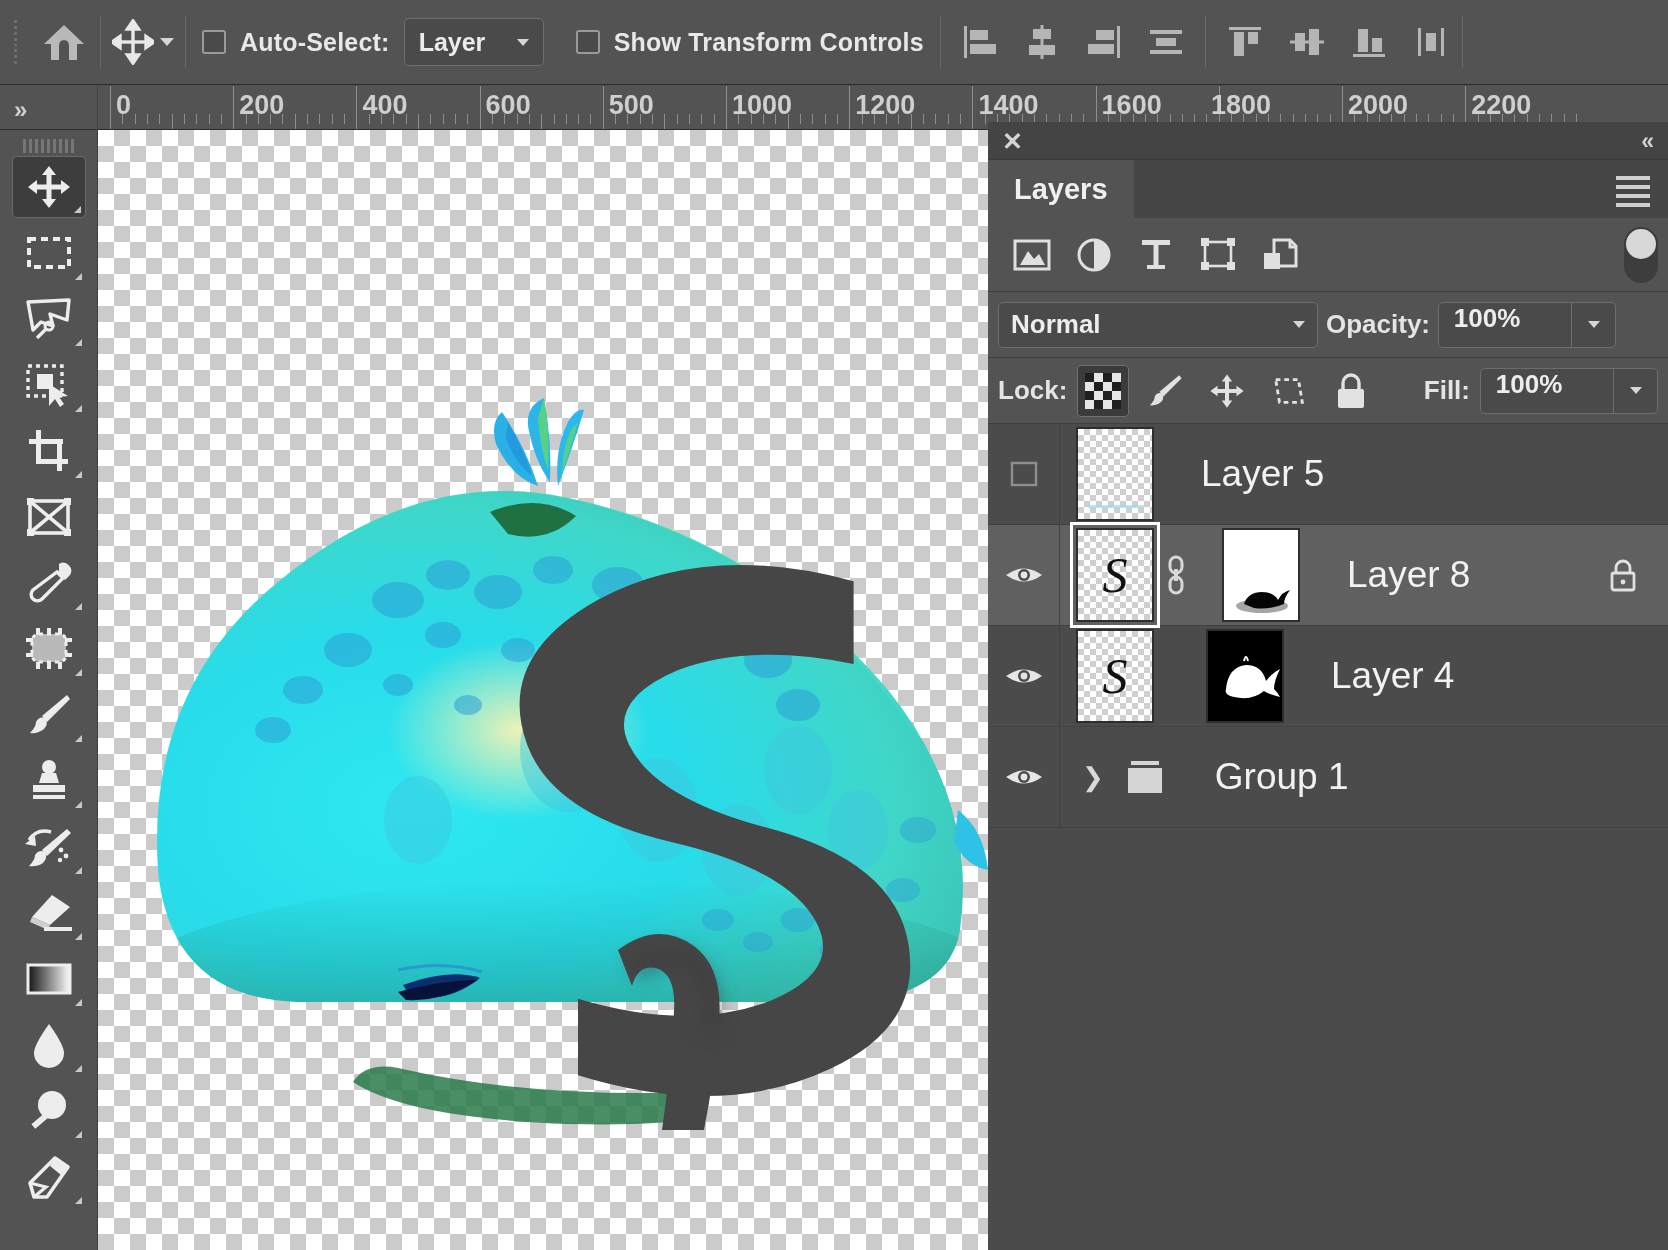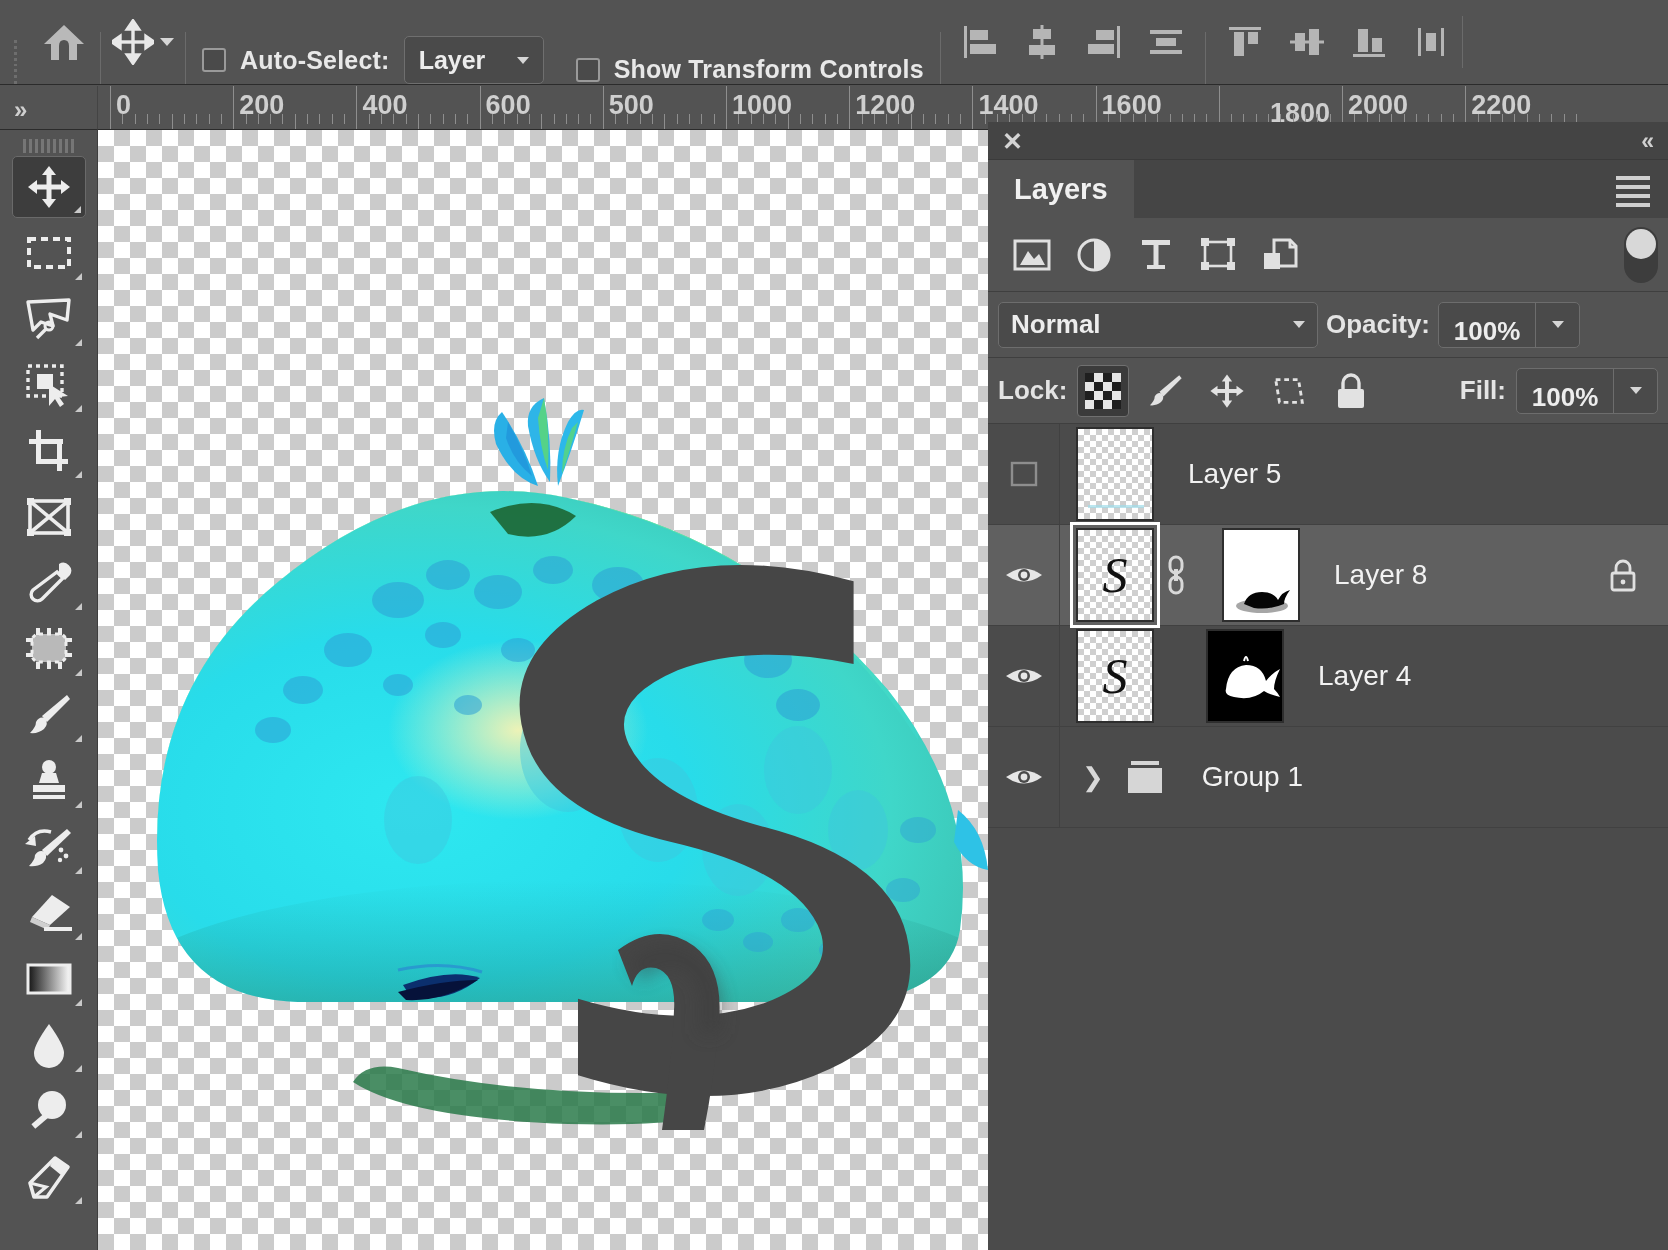--- a/index.html
+++ b/index.html
@@ -8,21 +8,21 @@
     background:#535353;
     font-family:"Liberation Sans", sans-serif;
     -webkit-font-smoothing:antialiased;
   }
   #app { position:relative; width:1668px; height:1250px; background:#535353; }
 
   
   #options-bar{
     position:absolute; left:0; top:0; width:1668px; height:85px;
     background:#535353; border-bottom:1px solid #2b2b2b;
-    display:flex; align-items:flex-end;
+    display:flex; align-items:center;
   }
   #options-bar .gripper{
     width:20px; height:44px; margin-left:8px;
     display:flex; flex-direction:column; justify-content:center; gap:3px;
   }
   #options-bar .gripper i{ display:block; width:3px; height:3px; background:#6e6e6e; margin-left:6px;}
   .home-btn{
     width:72px; height:85px; display:flex; align-items:center; justify-content:center;
     cursor:pointer;
   }
@@ -132,21 +132,21 @@
     border-bottom:1px solid #3f3f3f;
   }
   .blend-select{
     width:320px; height:46px; background:#4a4a4a; border:1px solid #6d6d6d; border-radius:5px;
     display:flex; align-items:center; justify-content:space-between; padding:0 12px; cursor:pointer;
   }
   .blend-select span{ color:#ededed; font-size:26px; font-weight:bold;}
   .lbl{ color:#e4e4e4; font-size:26px; font-weight:bold; white-space:nowrap;}
   .numfield{
     height:46px; background:#4a4a4a; border:1px solid #6d6d6d; border-radius:5px;
-    display:flex; align-items:flex-end; cursor:text;
+    display:flex; align-items:flex-start; cursor:text;gap:36px;
   }
   .numfield .v{ color:#ededed; font-size:26px; font-weight:bold; padding:0 14px; min-width:96px; text-align:center;}
   .numfield .stepper{ width:44px; height:44px; border-left:1px solid #6d6d6d; display:flex;align-items:center;justify-content:center; cursor:pointer;}
   #lock-row{
     height:66px; background:#535353; display:flex; align-items:center; padding:0 10px; gap:10px;
     border-bottom:1px solid #3f3f3f;
   }
   .lock-btn{ width:52px;height:52px; display:flex;align-items:center;justify-content:center; border-radius:4px; cursor:pointer;}
   .lock-btn.sel{ background:#3b3b3b; border:1px solid #707070;}
 
@@ -168,21 +168,21 @@
       linear-gradient(45deg,#cfcfcf 25%,transparent 25%,transparent 75%,#cfcfcf 75%);
     background-size:12px 12px; background-position:0 0,6px 6px; background-color:#fff;
   }
   .thumb .s-glyph{
     position:absolute; inset:0; display:flex; align-items:center; justify-content:center;
     font-family:"Liberation Serif", serif; font-size:50px; color:#111; font-style:italic;
   }
   .thumb.linked-sel{ outline:3px solid #ffffff; outline-offset:3px; }
   .mask-thumb{ width:78px; height:94px; border:2px solid #2e2e2e; margin-left:34px; position:relative; overflow:hidden; cursor:pointer;}
   .link-icon{ width:24px; margin-left:10px; display:flex; align-items:center; justify-content:center; cursor:pointer;}
-  .layer-name{ color:#f2f2f2; font-size:28px; margin-left:34px; flex:1; }
+  .layer-name{ color:#f2f2f2; font-size:37px; margin-left:47px; flex:1; }
   .lock-badge{ margin-right:30px; cursor:pointer;}
   .grp-arrow{ margin-left:22px; color:#d8d8d8; font-size:26px; cursor:pointer;}
   .grp-folder{ margin-left:18px; cursor:pointer;}
   svg{ display:block; }
 </style>
 </head>
 <body>
 
 <div id="app">
 
@@ -401,21 +401,21 @@
       <div class="rtick" style="left: 1009.92px; height: 10px; top: 28px;"></div>
       <div class="rtick" style="left: 1022.24px; height: 10px; top: 28px;"></div>
       <div class="rtick" style="left: 1034.56px; height: 10px; top: 28px;"></div>
       <div class="rtick" style="left: 1046.88px; height: 10px; top: 28px;"></div>
       <div class="rtick" style="left: 1059.2px; height: 16px; top: 28px;"></div>
       <div class="rtick" style="left: 1071.52px; height: 10px; top: 28px;"></div>
       <div class="rtick" style="left: 1083.84px; height: 10px; top: 28px;"></div>
       <div class="rtick" style="left: 1096.16px; height: 10px; top: 28px;"></div>
       <div class="rtick" style="left: 1108.48px; height: 10px; top: 28px;"></div>
       <div class="rtick" style="left: 1120.8px; height: 44px;"></div>
-      <div class="rlabel" style="left: 1172px; margin-top: 8px;">1800</div>
+      <div class="rlabel" style="left: 1113px;">1800</div>
       <div class="rtick" style="left: 1133.12px; height: 10px; top: 28px;"></div>
       <div class="rtick" style="left: 1145.44px; height: 10px; top: 28px;"></div>
       <div class="rtick" style="left: 1157.76px; height: 10px; top: 28px;"></div>
       <div class="rtick" style="left: 1170.08px; height: 10px; top: 28px;"></div>
       <div class="rtick" style="left: 1182.4px; height: 16px; top: 28px;"></div>
       <div class="rtick" style="left: 1194.72px; height: 10px; top: 28px;"></div>
       <div class="rtick" style="left: 1207.04px; height: 10px; top: 28px;"></div>
       <div class="rtick" style="left: 1219.36px; height: 10px; top: 28px;"></div>
       <div class="rtick" style="left: 1231.68px; height: 10px; top: 28px;"></div>
       <div class="rtick" style="left: 1244px; height: 44px;"></div>

